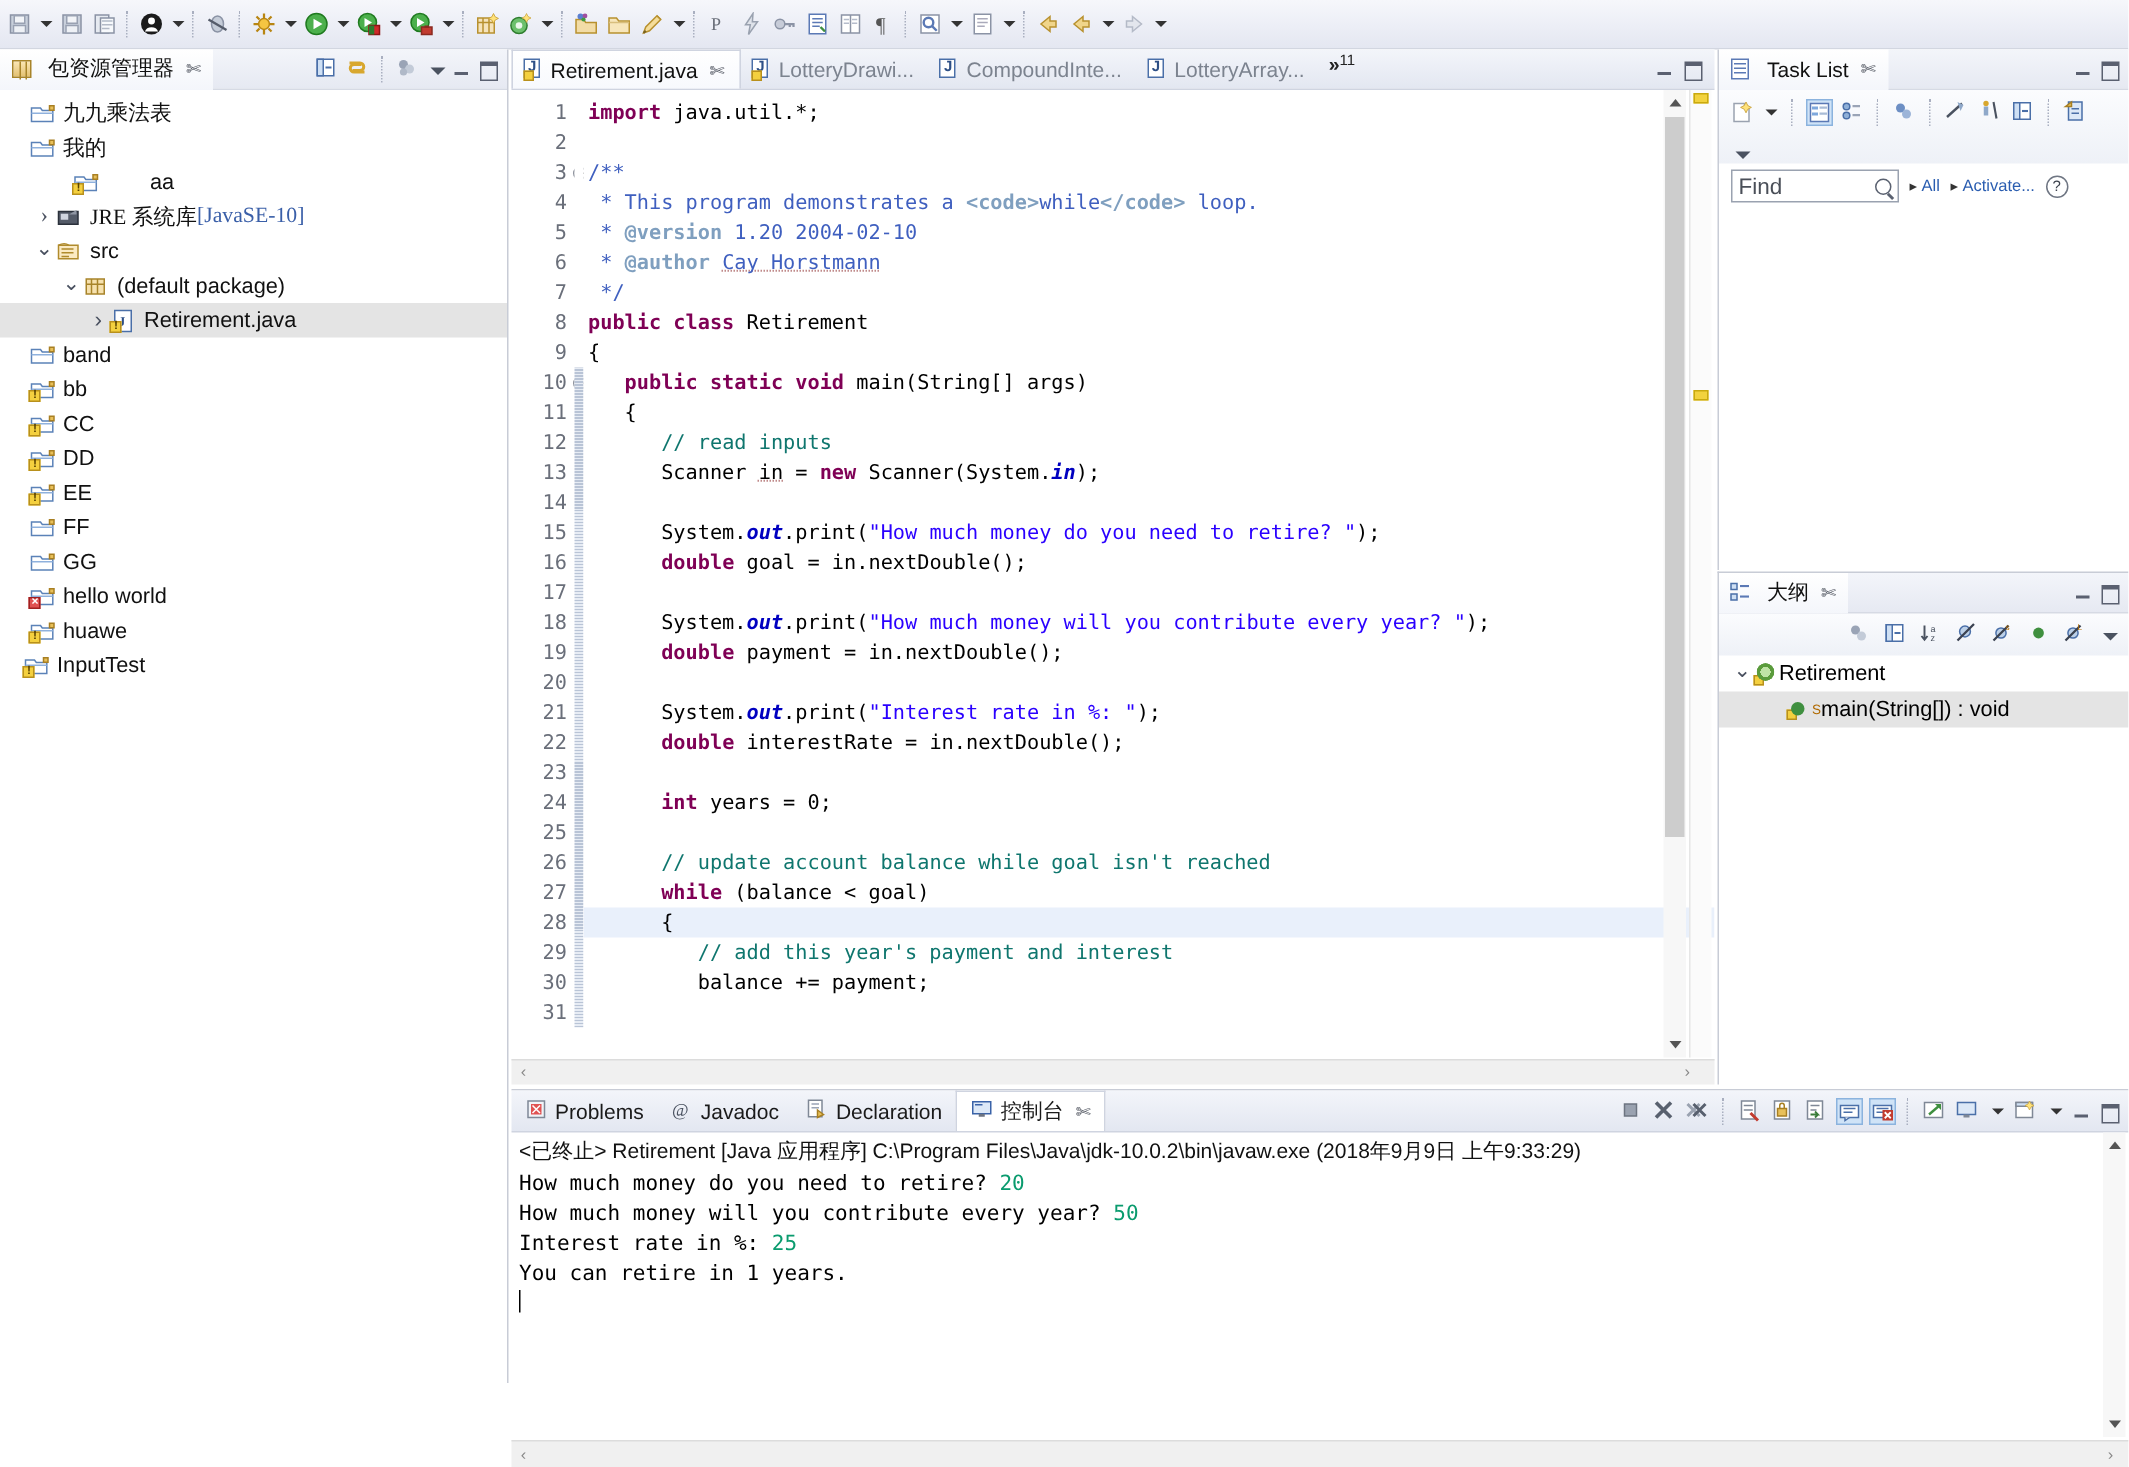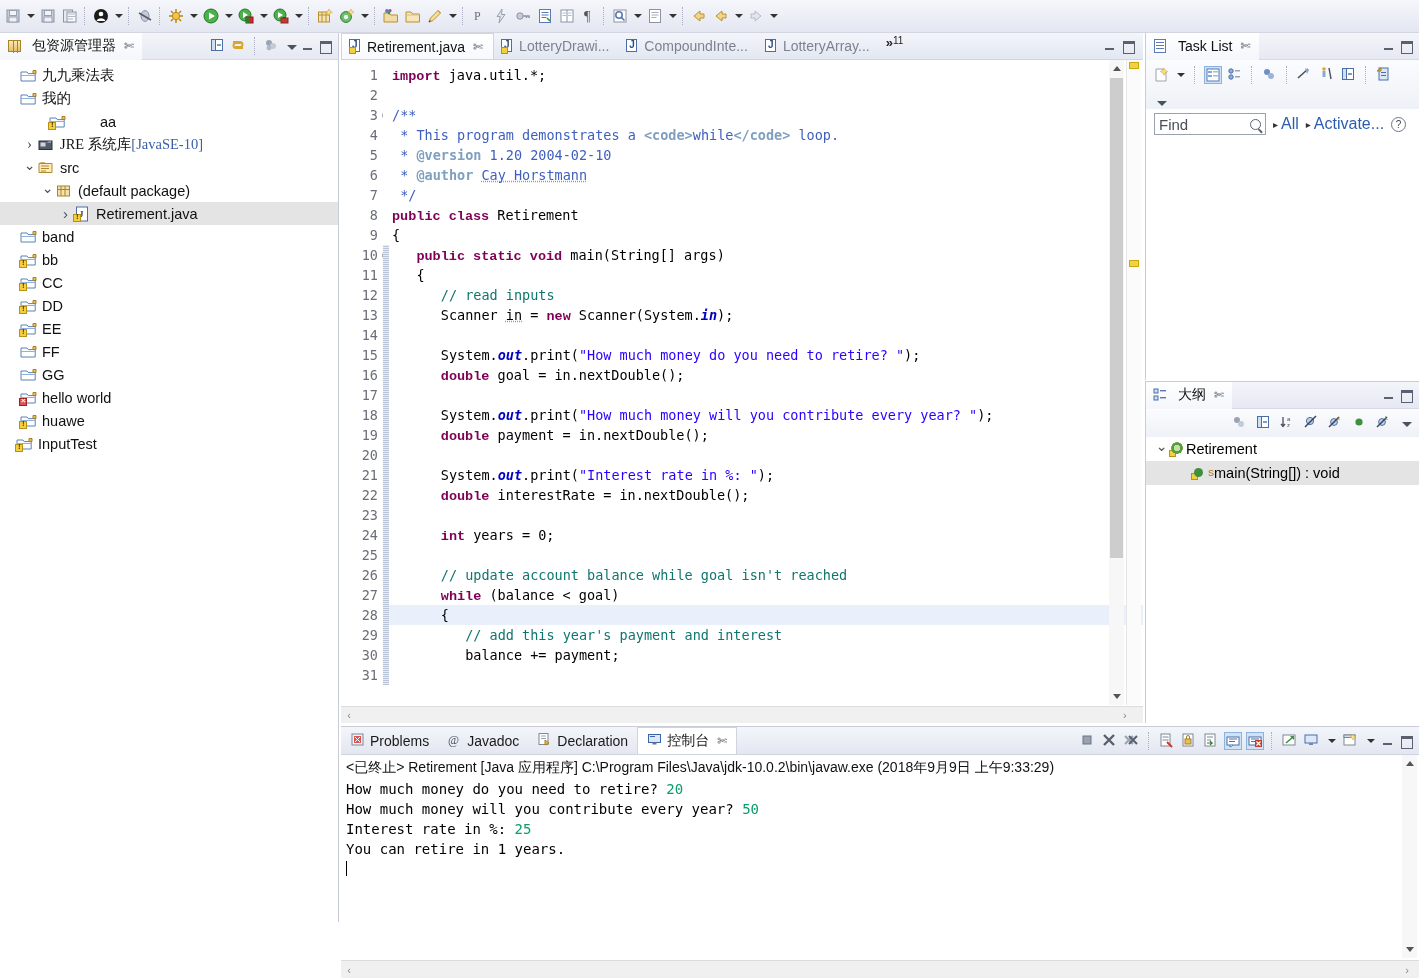--- a/index.html
+++ b/index.html
@@ -104,21 +104,21 @@
   .fold::after{content:"";position:absolute;left:2px;top:3px;width:5px;height:1px;background:#555;}
   #annbar { width:6px; flex:0 0 6px; background:#fff; position:relative; }
   .annseg { position:absolute; left:0; width:6px; background:
       repeating-linear-gradient(0deg,#b9c4d6 0 1px,#e7ecf4 1px 2px); }
   #code {
     flex:1; position:relative; overflow:hidden; background:#fff;
     font-family:"DejaVu Sans Mono", monospace; font-size:13.5px; padding-top:5px;
   }
   .cline { height:20px; line-height:20px; white-space:pre; padding-left:3px; }
   .cline.hl { background:#e9f0fb; }
-  .k  { color:#7f0055; font-weight:bold;font-family:Liberation Mono, monospace; }       
+  .k  { color:#7f0055; font-weight:bold; }       
   .s  { color:#2a00ff; }                         
   .c  { color:#0f766e; }                         
   .jd { color:#3f5fbf; }                         
   .jt { color:#7f9fbf; font-weight:bold; }       
   .f  { color:#0000c0; font-style:italic; font-weight:bold; } 
   .sp { text-decoration: underline dotted #c08a8a; text-decoration-skip-ink:none; }
   .n  { color:#000; }
 
   #vscroll { position:absolute; right:19px; top:27px; bottom:18px; width:15px; background:#f7f7f7; }
   #vscroll .up, #vscroll .dn { height:16px; position:relative; }
@@ -136,21 +136,21 @@
   #tasklist { position:absolute; left:1145px; top:33px; width:274px; height:347px; background:#fff; border-left:1px solid #c8ccd6; }
   #outline  { position:absolute; left:1145px; top:381px; width:274px; height:342px; background:#fff; border-left:1px solid #c8ccd6; border-top:1px solid #c8ccd6; }
   .mini-toolbar { height:28px; display:flex; align-items:center; gap:4px; padding:0 6px;
      background:linear-gradient(to bottom,#fbfcfe,#eef1f7); }
   .mbtn { width:18px; height:18px; position:relative; }
   .mbtn.act { background:#cfe3f7; border:1px solid #8bb3de; }
   .findrow { display:flex; align-items:center; gap:7px; padding:4px 6px 0 8px; }
   .findbox { width:112px; height:22px; border:1px solid #9aa2b0; background:#fff; display:flex; align-items:center; padding:0 4px; font-size:15px; color:#4a4f58; }
   .findbox .mag { margin-left:auto; width:11px; height:11px; border:1.5px solid #5a6170; border-radius:50%; position:relative; }
   .findbox .mag::after{content:"";position:absolute;right:-3px;bottom:-3px;width:5px;height:1.5px;background:#5a6170;transform:rotate(45deg);}
-  .flink { color:#2a5db0; font-size:16px; display:flex; align-items:center; gap:3px; }
+  .flink { color:#2a5db0; font-size:11px; display:flex; align-items:center; gap:3px; }
   .flink::before { content:"▸"; font-size:10px; color:#333; }
   .qmark { width:15px; height:15px; border:1px solid #6f7683; border-radius:50%; font-size:10px; text-align:center; line-height:13px; color:#3d434e; }
   .orow { display:flex; align-items:center; height:24px; padding-left:8px; font-size:14.5px; white-space:nowrap; }
   .orow.sel { background:#e4e4e4; }
   .cls-ico { width:17px; height:16px; position:relative; }
   .cls-ico::after{content:"";position:absolute;left:2px;top:1px;width:12px;height:12px;border-radius:50%;
      background:radial-gradient(circle,#bfe3a6 0 40%,#5a9b3c 41% 70%,transparent 71%);}
   .cls-ico .jwarn { width:7px;height:7px;left:0;bottom:0; }
   .m-ico { width:17px; height:16px; position:relative; }
   .m-ico::after{content:"";position:absolute;left:3px;top:3px;width:9px;height:9px;border-radius:50%;background:#3f8f3f;}

